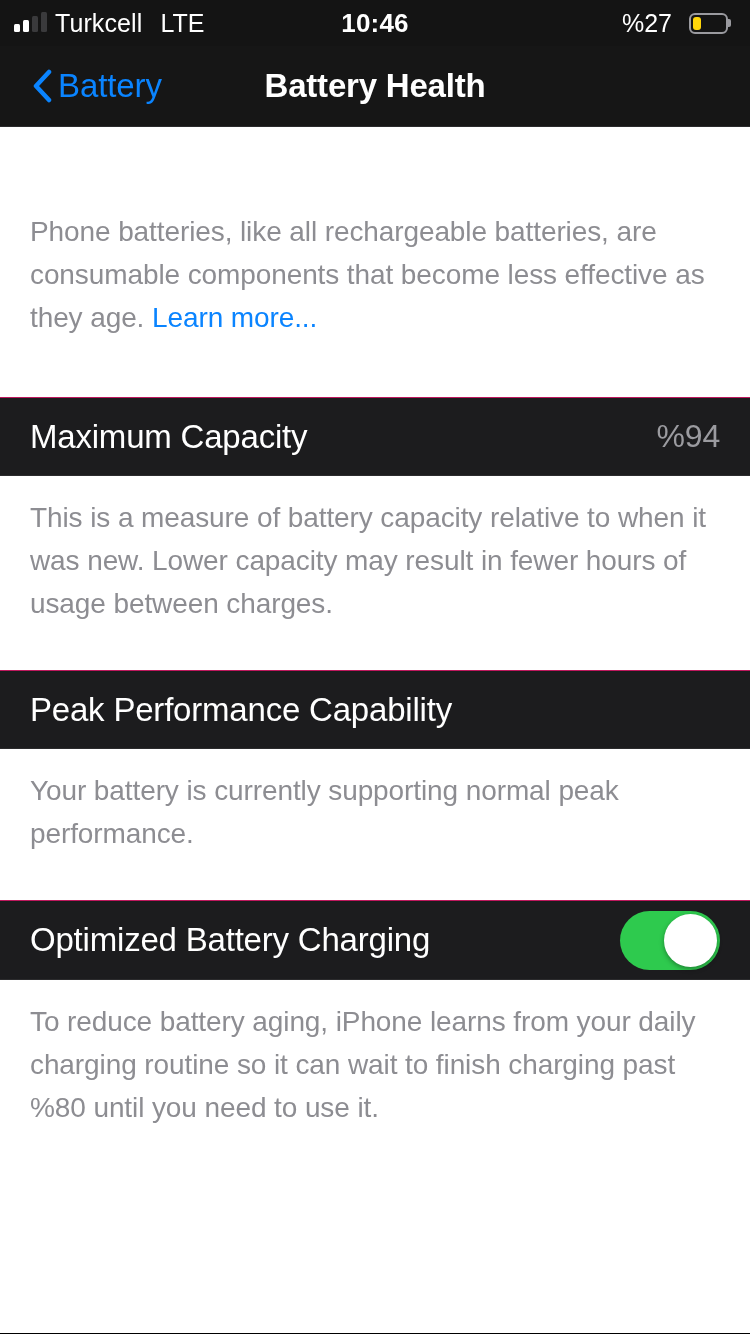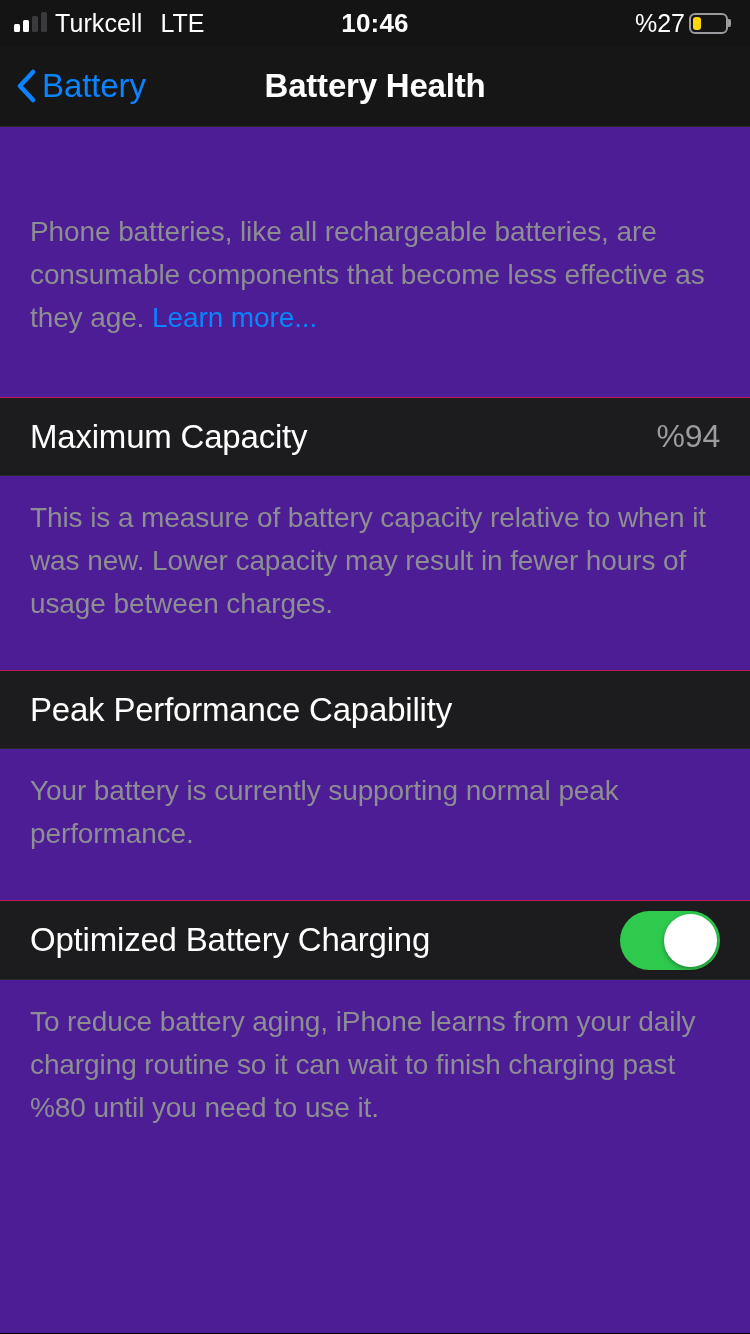--- a/index.html
+++ b/index.html
@@ -79,21 +79,21 @@
   .status-time {
     font-size: 26px;
     font-weight: bold;
     color: #ffffff;
     letter-spacing: 0.2px;
   }
   .status-right {
     display: flex;
     align-items: center;
     justify-content: flex-end;
-    gap: 4px;
+    gap: 17px;
     flex: 1 1 0;
     z-index: 2;
   }
   .battery-percent {
     font-size: 25px;
     color: #ffffff;
     white-space: nowrap;
   }
   .battery-glyph {
     position: relative;
@@ -123,20 +123,21 @@
   }
 
   
   .nav-bar {
     position: relative;
     height: 81px;
     background: #161616;
     border-bottom: 1px solid #2a2a2c;
     display: flex;
     align-items: center;
+    padding-left: 16px;
   }
   .nav-back {
     display: flex;
     align-items: center;
     gap: 6px;
     padding-left: 16px;
     cursor: pointer;
     z-index: 2;
   }
   .chevron-left {
@@ -161,21 +162,21 @@
   }
   .nav-title {
     font-size: 33px;
     font-weight: bold;
     color: #ffffff;
     letter-spacing: -0.2px;
   }
 
   
   .content {
-    background: #4c1d95;
+    background: #ffffff;
     height: calc(1334px - 46px - 82px);
     overflow: hidden;
   }
 
   .spacer-top { height: 83px; }
 
   .footer-text {
     font-size: 28px;
     line-height: 43px;
     color: #8d8d92;

